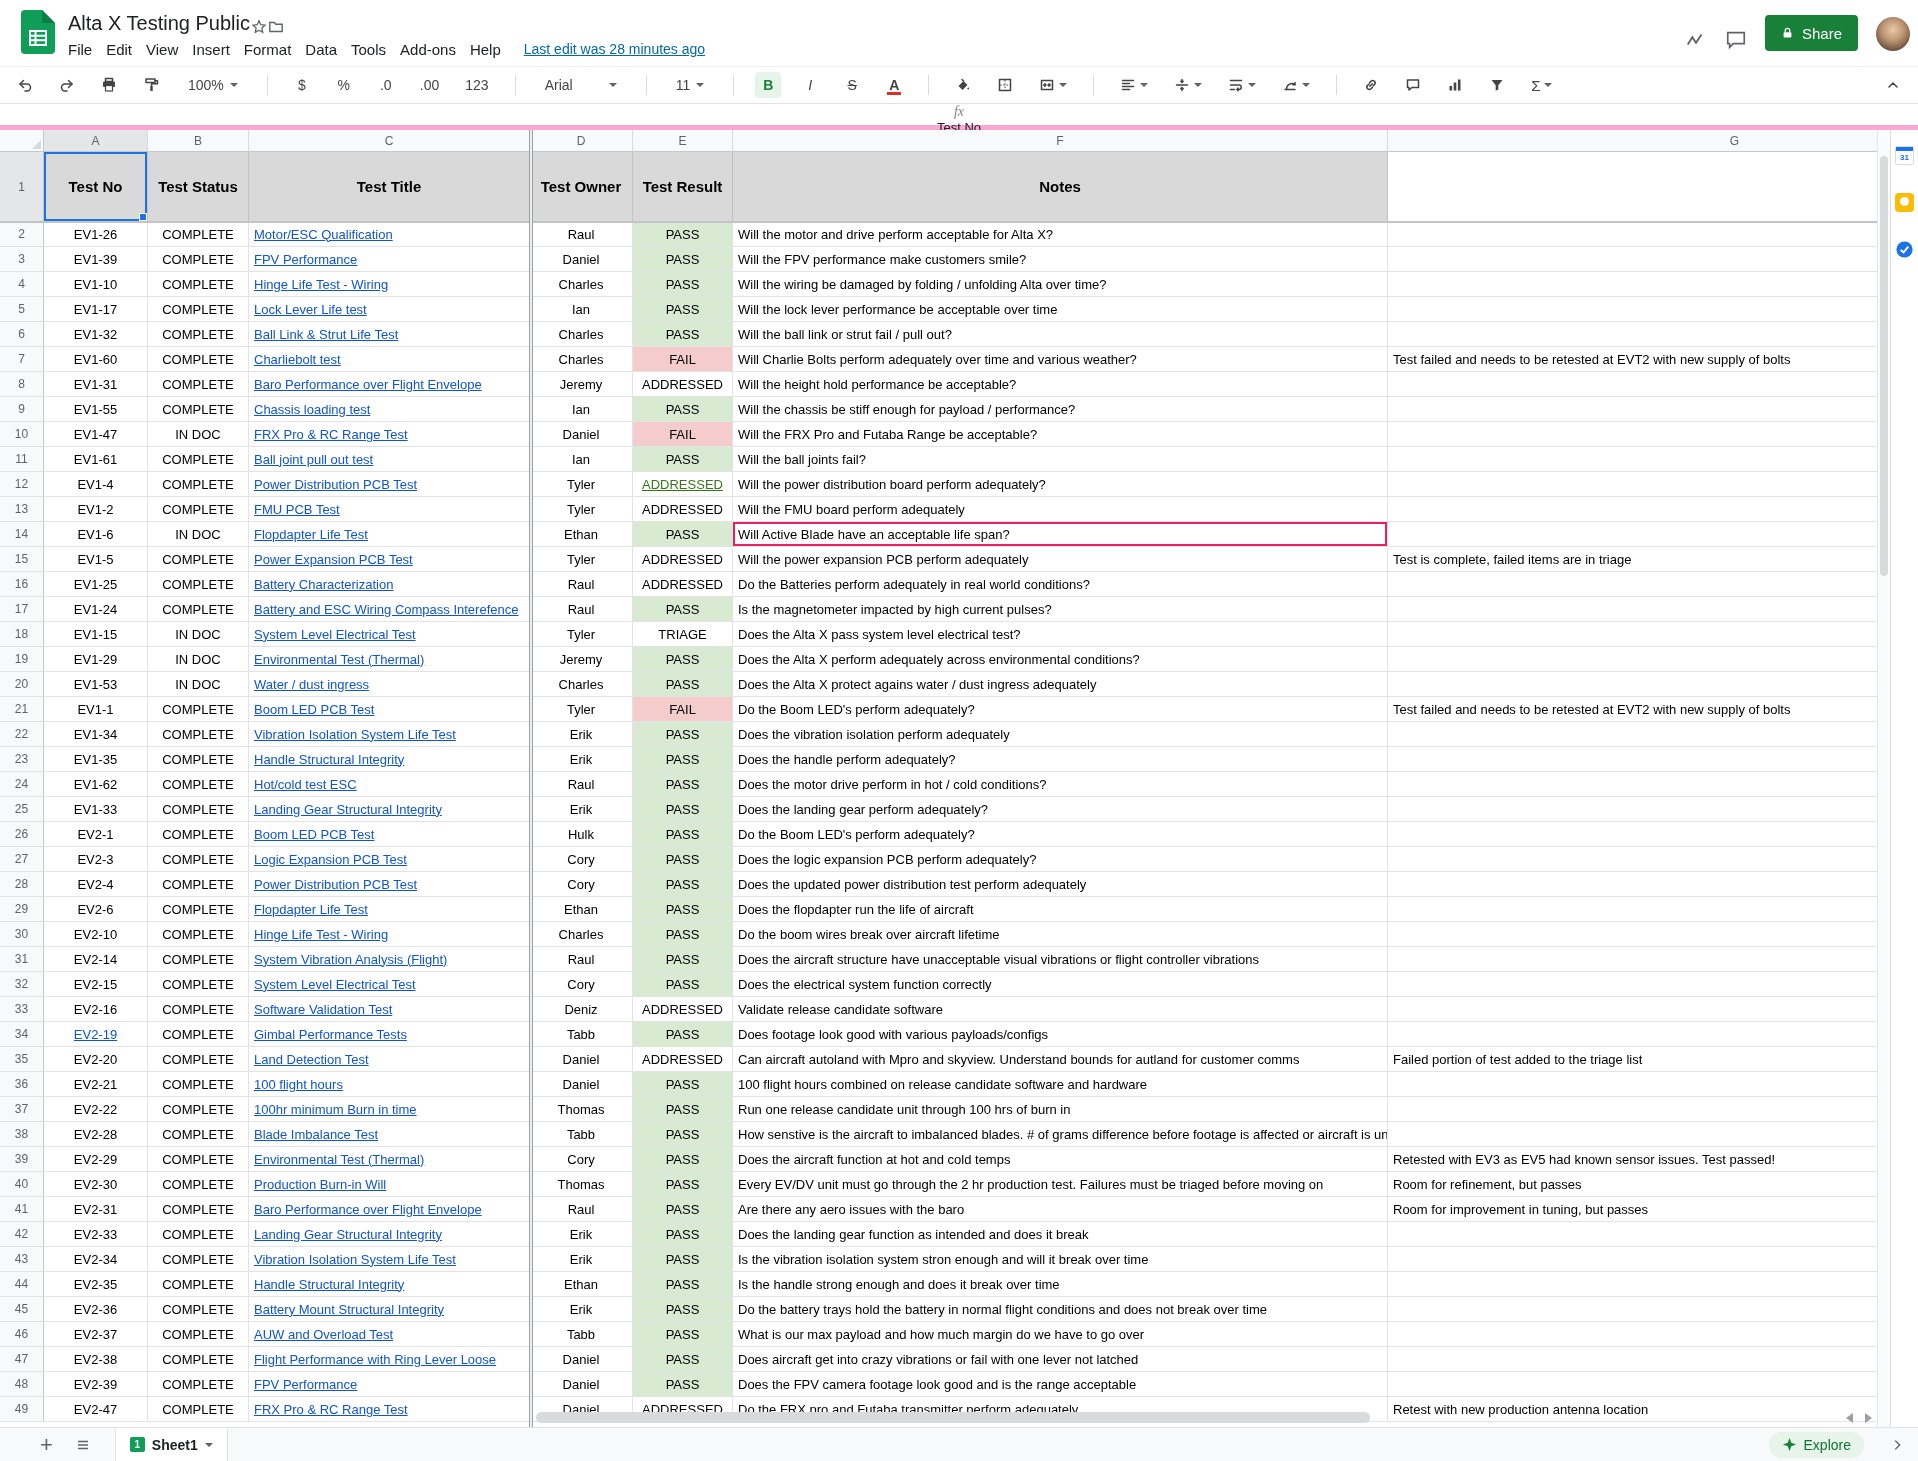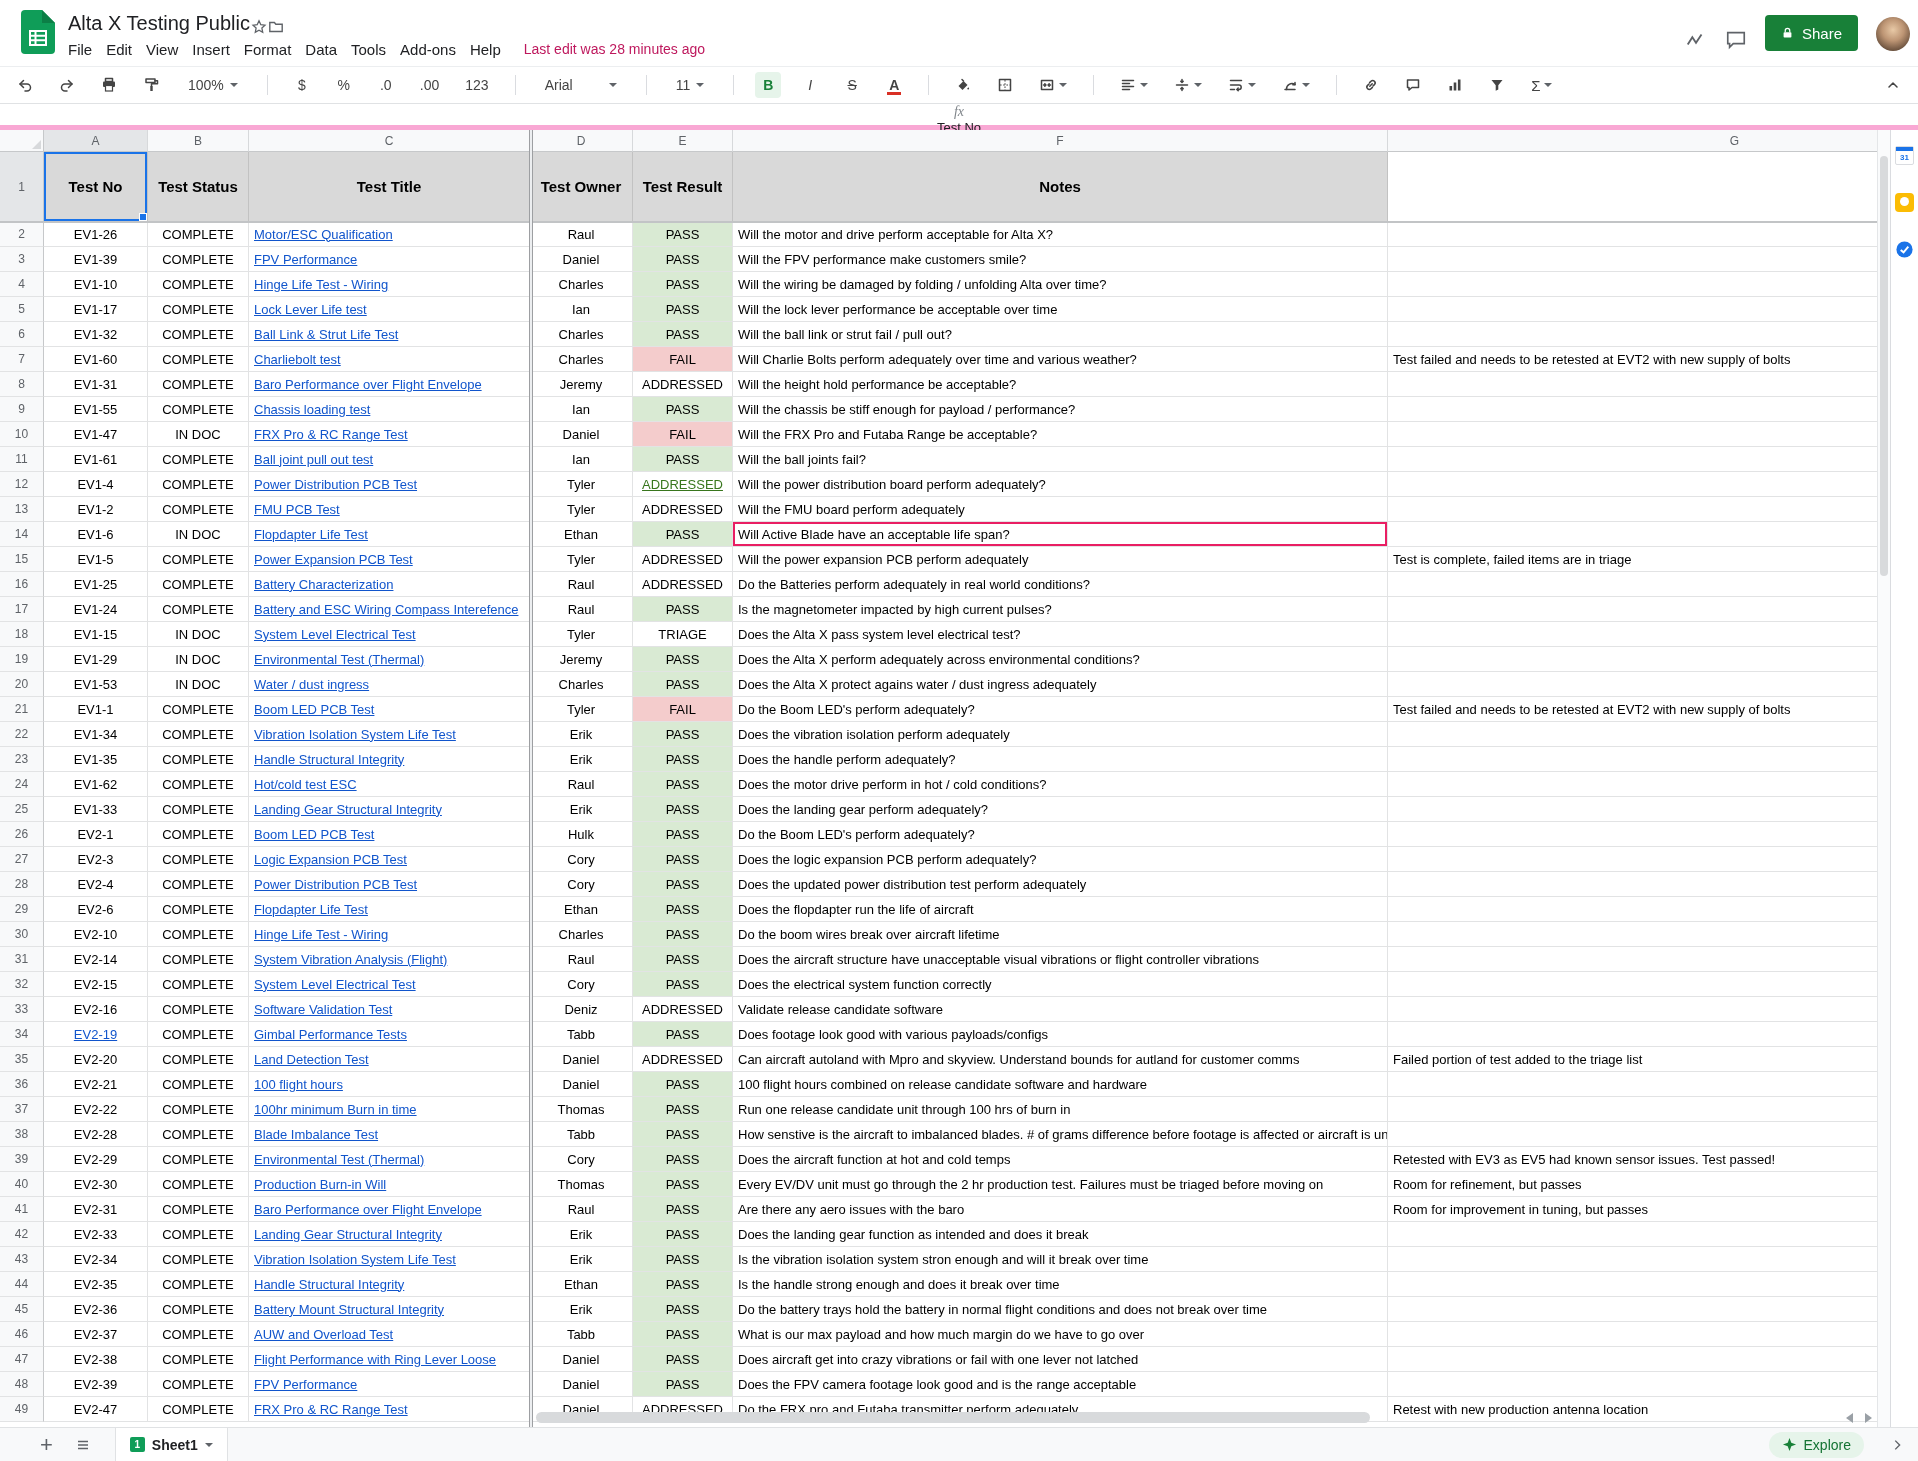--- a/index.html
+++ b/index.html
@@ -9,21 +9,21 @@
 
   
   .topbar{position:absolute;top:0;left:0;right:0;height:66px;background:#fff;}
   .logo{position:absolute;left:21px;top:10px;width:34px;height:44px;}
   .titleblock{position:absolute;left:68px;top:5px;}
   .titlerow{display:flex;align-items:flex-end;gap:1px;height:30px;}
   .doc-title{font-size:20px;color:#202124;}
   .icn{display:inline-flex;align-items:center;justify-content:center;}
   .menubar{display:flex;align-items:center;height:28px;margin-left:-7px;}
   .menu-item{font-size:15px;padding:3px 7px;border-radius:3px;color:#202124;cursor:default;}
-  .last-edit{margin-left:16px;font-size:14px;color:#be185d;}
+  .last-edit{margin-left:16px;font-size:14px;color:#0369a1;text-decoration:underline;}
   .top-right{position:absolute;right:8px;top:13px;display:flex;align-items:flex-end;gap:18px;height:38px;}
   .share{display:flex;align-items:center;gap:8px;background:#188038;height:36px;padding:0 16px;
     border:none;border-radius:4px;color:#fff;font-size:15px;font-family:inherit;}
   .avatar{width:34px;height:34px;border-radius:50%;
     background:radial-gradient(circle at 50% 38%,#e8c9a6 0%,#bd9574 40%,#6e5440 75%,#4e3a2c 100%);}
 
   
   .toolbar{position:absolute;top:66px;left:0;right:0;height:38px;background:#fff;
     border-top:1px solid #eceef0;border-bottom:1px solid #e0e2e4;
     display:flex;align-items:center;padding:0 12px;gap:16px;color:#444;}

